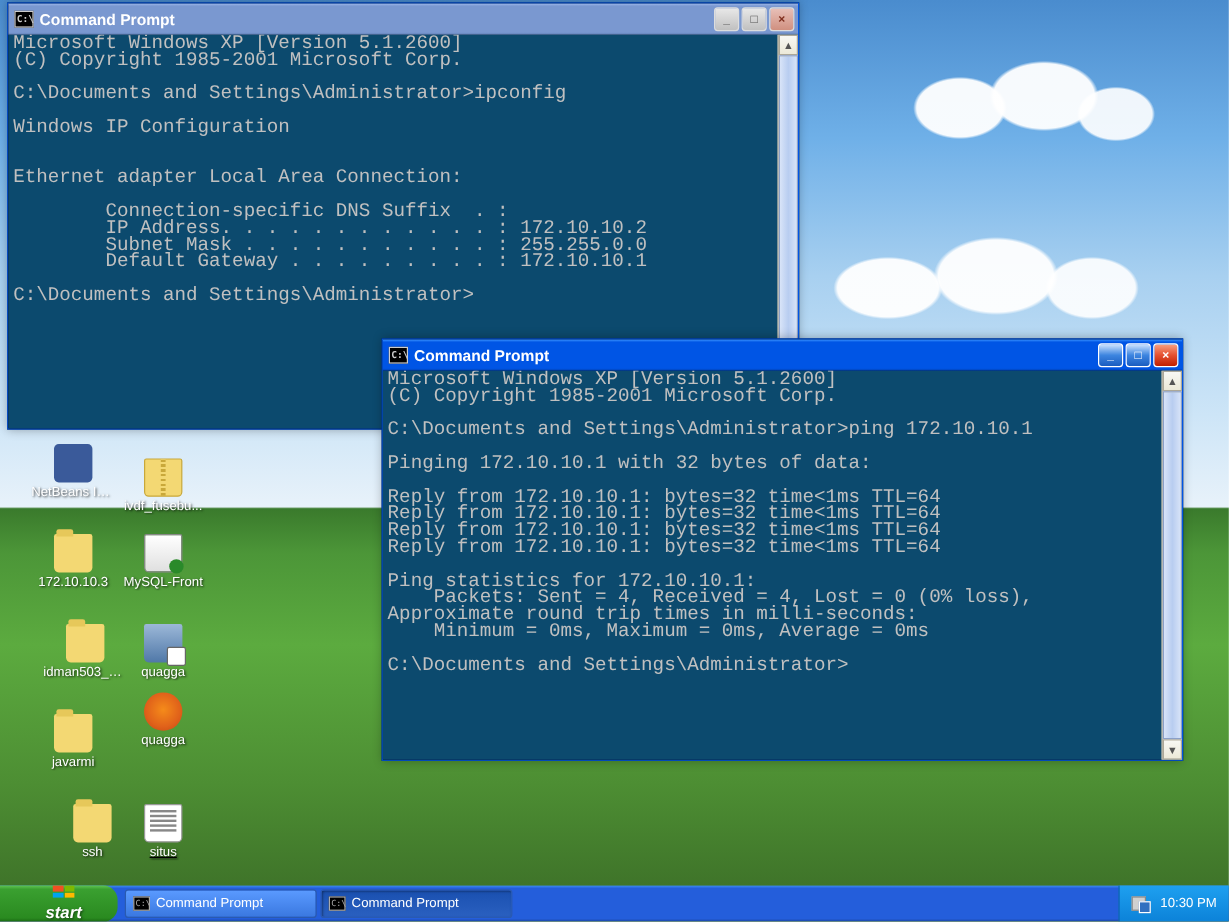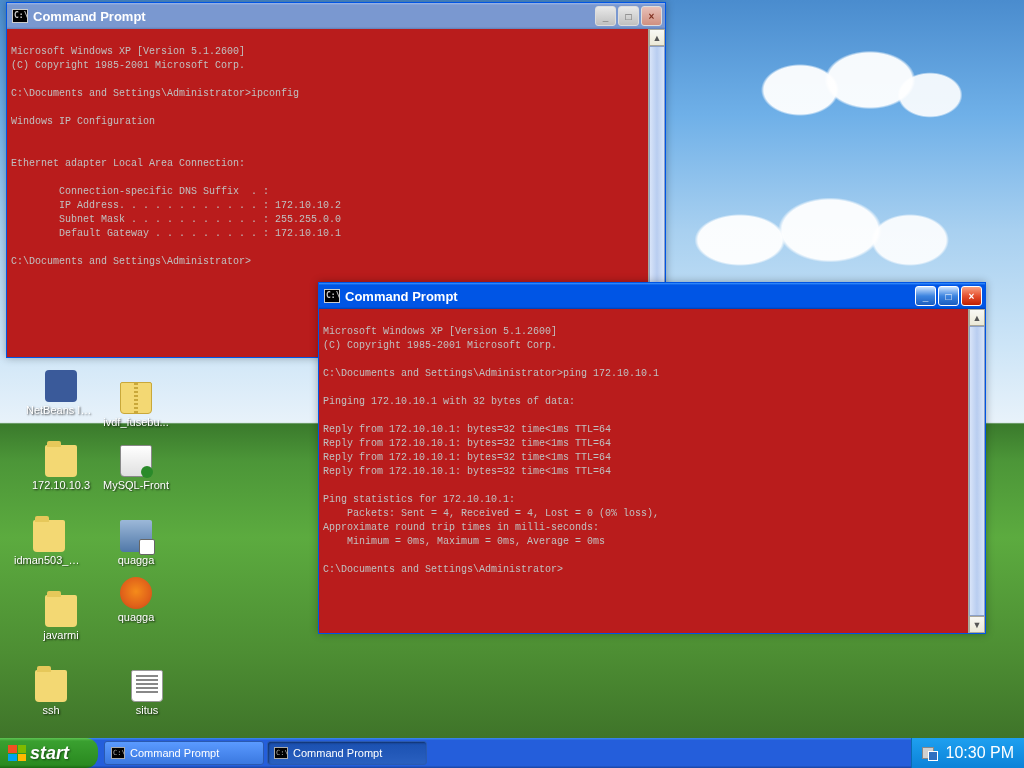--- a/index.html
+++ b/index.html
@@ -165,27 +165,27 @@
     background: linear-gradient(to bottom,#e8e8e8,#c0c0c0);
     color:#555;
     border-color:#ddd;
   }
   .title-btns.inactive .title-btn.close {
     background: linear-gradient(to bottom,#e8c0b8,#d09080);
     color:#803020;
   }
   .console-body {
     position:relative;
-    background: #b91c1c;
+    background: #0c4a6e;
     color: #c0c0c0;
     font-family: "Lucida Console", "Courier New", monospace;
-    font-size: 10px;
+    font-size: 16px;
     line-height: 14px;
     white-space: pre;
-    padding: 16px 4px;
+    padding: 0 4px;
     height: calc(100% - 26px);
     overflow: hidden;
   }
   .scrollbar {
     position:absolute;
     top:26px; right:0; bottom:0;
     width:17px;
     background:#ece9d8;
     display:flex;
     flex-direction:column;
@@ -217,27 +217,28 @@
     display:flex;
     align-items:stretch;
   }
   .start-btn {
     width:98px;
     background: linear-gradient(to bottom,#5fc554 0%,#3aa030 10%,#2a8a20 90%,#1a6a12 100%);
     border-radius: 0 12px 12px 0;
     color:#fff;
     font-weight:bold;
     font-style:italic;
-    font-size:18px;
+    font-size:14px;
     display:flex;
     align-items:center;
     padding-left:8px;
     gap:4px;
     cursor:pointer;
     text-shadow:1px 1px 2px rgba(0,0,0,0.5);
+    flex-direction:column;
   }
   .start-logo {
     width:18px;height:16px;
     display:grid;grid-template:1fr 1fr/1fr 1fr;gap:1px;
   }
   .start-logo span:nth-child(1){background:#f25022;}
   .start-logo span:nth-child(2){background:#7fba00;}
   .start-logo span:nth-child(3){background:#00a4ef;}
   .start-logo span:nth-child(4){background:#ffb900;}
   .task-items { display:flex; align-items:center; gap:3px; padding:3px 6px; flex:1; }
@@ -261,21 +262,21 @@
   .task-icon {
     width:14px;height:12px;background:#000;border:1px solid #aaa;
     font-size:7px;color:#aaa;line-height:10px;font-family:monospace;padding-left:1px;
   }
   .tray {
     background: linear-gradient(to bottom,#1ea0f0 0%,#0c82d8 100%);
     display:flex;align-items:center;
     padding:0 10px;
     gap:8px;
     color:#fff;
-    font-size:16px;
+    font-size:11px;
     border-left:1px solid #0a6ab0;
   }
   .tray-icon {
     width:16px;height:16px;
     position:relative;
   }
   .tray-icon::before{
     content:"";position:absolute;left:0;top:2px;width:10px;height:10px;
     background:#d0d0d0;border:1px solid #888;
   }
@@ -300,43 +301,43 @@
 
   <div class="icon-cell" style="left:16px; top:75px;">
     <div class="icon-img folder"></div>
     <span class="icon-label">172.10.10.3</span>
   </div>
   <div class="icon-cell" style="left:91px; top:75px;">
     <div class="icon-img mysql"></div>
     <span class="icon-label">MySQL-Front</span>
   </div>
 
-  <div class="icon-cell" style="left:4px; top:150px;">
+  <div class="icon-cell" style="left:26px; top:150px;">
     <div class="icon-img folder"></div>
     <span class="icon-label">idman503_B...</span>
   </div>
   <div class="icon-cell" style="left:91px; top:150px;">
     <div class="icon-img putty"></div>
     <span class="icon-label">quagga</span>
   </div>
 
   <div class="icon-cell" style="left:16px; top:225px;">
     <div class="icon-img folder"></div>
     <span class="icon-label">javarmi</span>
   </div>
   <div class="icon-cell" style="left:91px; top:207px;">
     <div class="icon-img firefox"></div>
     <span class="icon-label">quagga</span>
   </div>
 
-  <div class="icon-cell" style="left:6px; top:300px;">
+  <div class="icon-cell" style="left:32px; top:300px;">
     <div class="icon-img folder"></div>
     <span class="icon-label">ssh</span>
   </div>
-  <div class="icon-cell" style="left:102px; top:300px;">
+  <div class="icon-cell" style="left:91px; top:300px;text-decoration:underline;">
     <div class="icon-img file"></div>
     <span class="icon-label">situs</span>
   </div>
 </div>
 
 <div class="window" style="left:6px; top:2px; width:660px; height:357px model;height:356px;">
   <div class="titlebar inactive">
     <div class="title-icon">C:\</div>
     <div class="title-text">Command Prompt</div>
     <div class="title-btns inactive">

